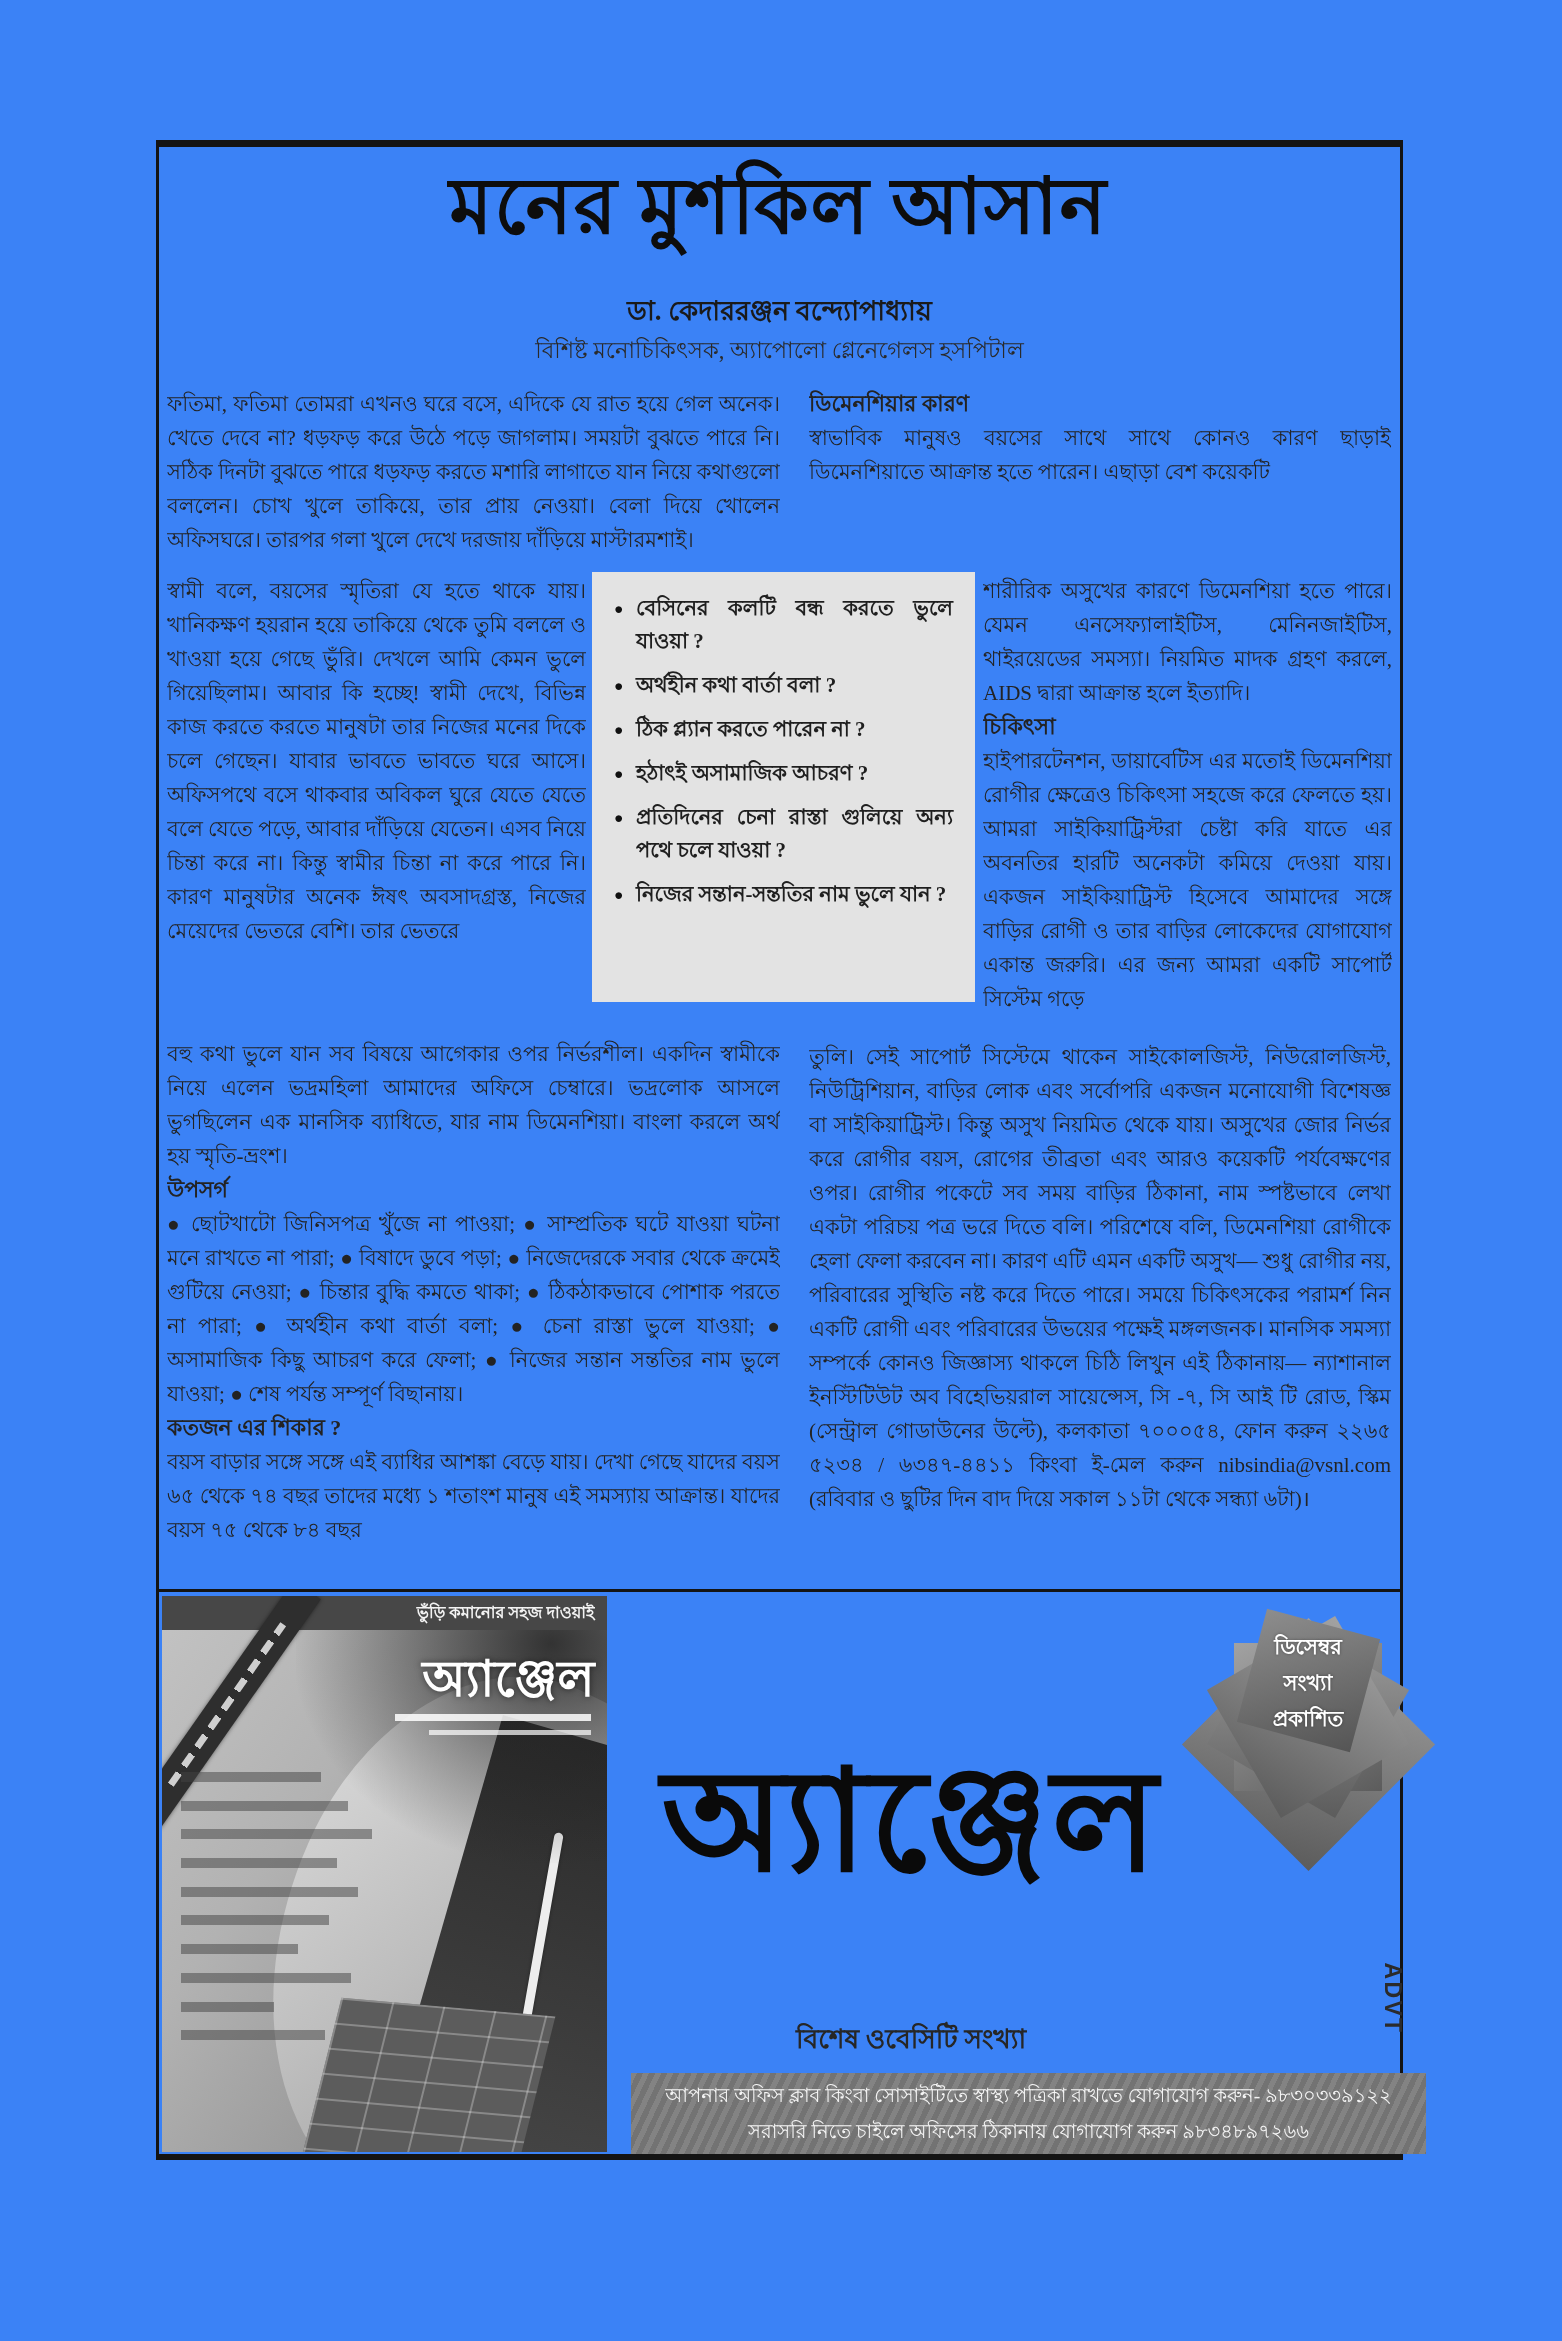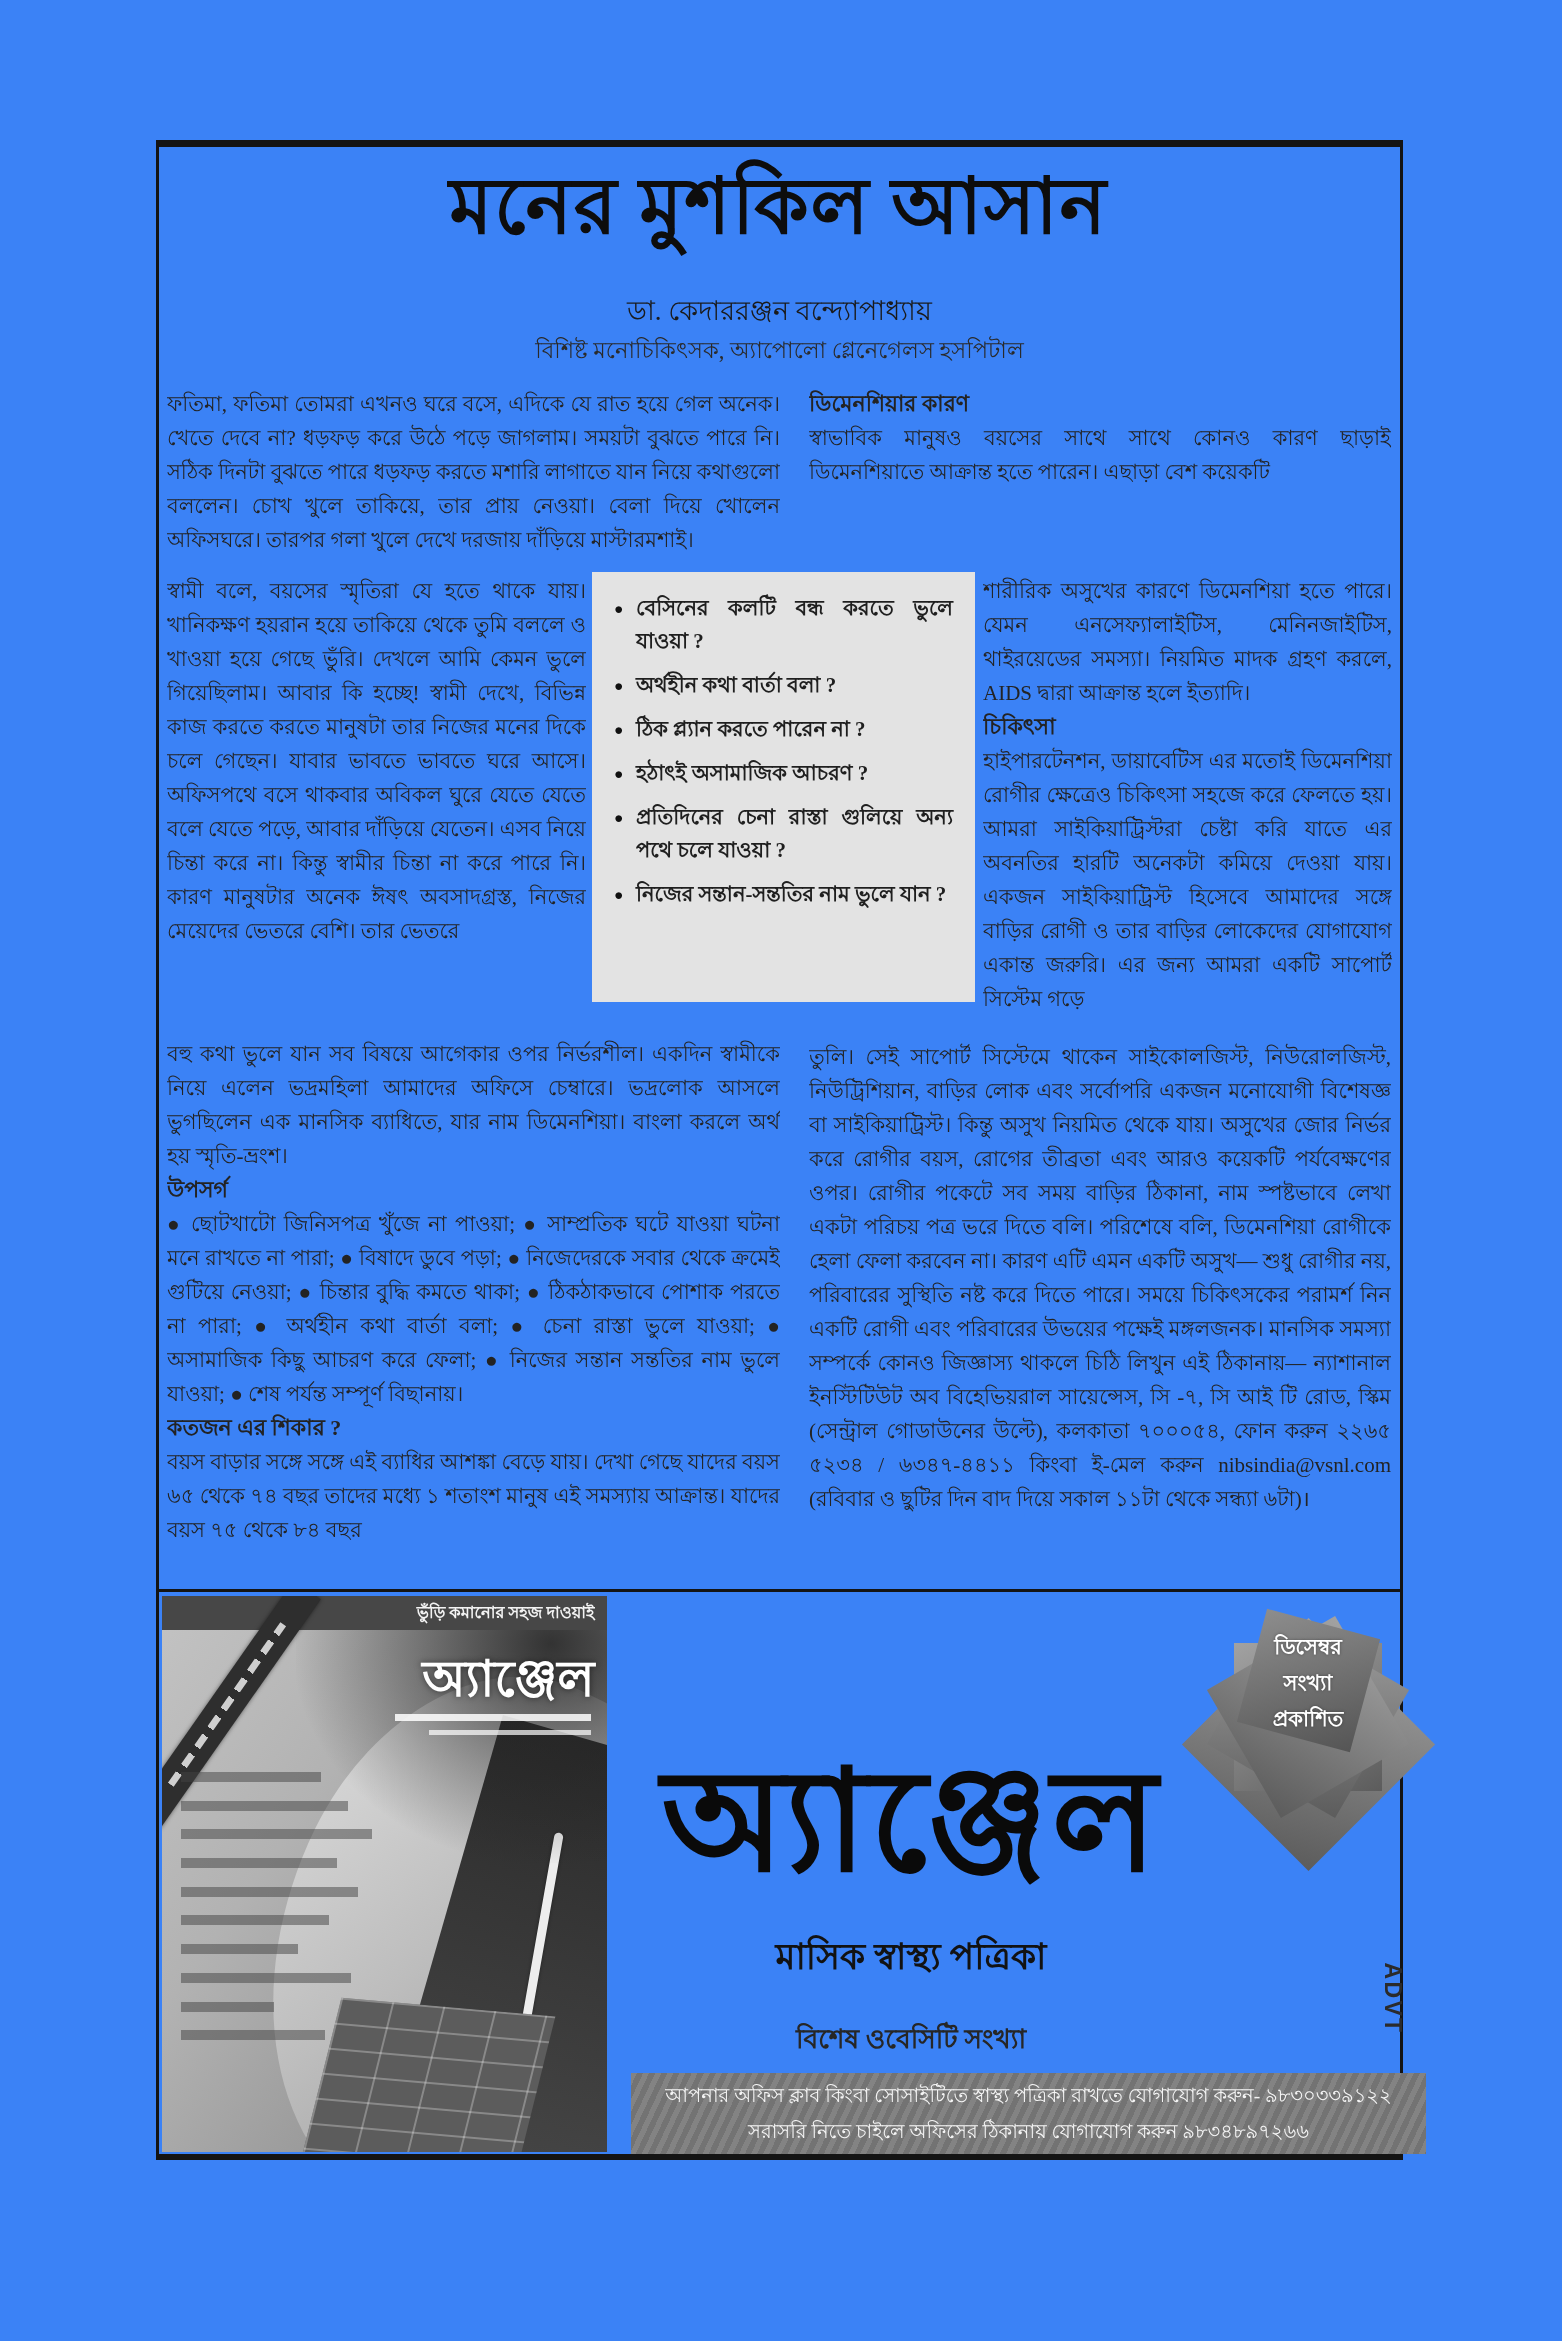--- a/index.html
+++ b/index.html
@@ -10,21 +10,21 @@
   
   .frame { position:absolute; left:156px; top:140px; width:1247px; height:2017px;
            border:3.9px solid #141414; border-top-width:7px; background:transparent; pointer-events:none; }
 
   .scan { filter: blur(0.3px); }
 
   
   .title { position:absolute; left:195px; top:165px; width:1167px; text-align:center;
            font-size:78px; font-weight:bold; line-height:1.08; letter-spacing:1.6px; color:#0d0d0d; }
   .byline { position:absolute; left:156px; top:290px; width:1247px; text-align:center;
-            font-size:27px; font-weight:normal; color:#1a1a1a; }
+            font-size:27px; font-weight:bold; color:#1a1a1a; }
   .affiliation { position:absolute; left:156px; top:333px; width:1247px; text-align:center;
                  font-size:22.6px; color:#2a2a2a; }
 
   
   .tblock { position:absolute; overflow:hidden; text-align:justify;
             font-size:21px; line-height:34px; color:#232323; }
   .tblock p { text-align:justify; }
   .tblock h3 { font-size:22px; font-weight:bold; line-height:34px; text-align:left; }
 
   #l1 { left:167px; top:387px;  width:613px; height:185px; }
@@ -200,21 +200,20 @@
       <i style="width:177px"></i>
         <i style="width:148px"></i>
         <i style="width:117px"></i>
         <i style="width:170px"></i>
       <i style="width:93px"></i>
         <i style="width:144px"></i>
     </div>
   </div>
 
   <div class="ad-logo scan">অ্যাঞ্জেল</div>
-  <div class="ad-subtitle scan">মাসিক স্বাস্থ্য পত্রিকা</div>
   <div class="ad-issue scan">বিশেষ ওবেসিটি সংখ্যা</div>
 
   <div class="starburst">
     <div class="star-sq sq-a"></div>
     <div class="star-sq sq-b"></div>
     <div class="star-sq sq-c"></div>
     <div class="star-sq sq-d"></div>
     <div class="star-sq sq-e"></div>
     <div class="star-text scan">
       <div>ডিসেম্বর</div>

